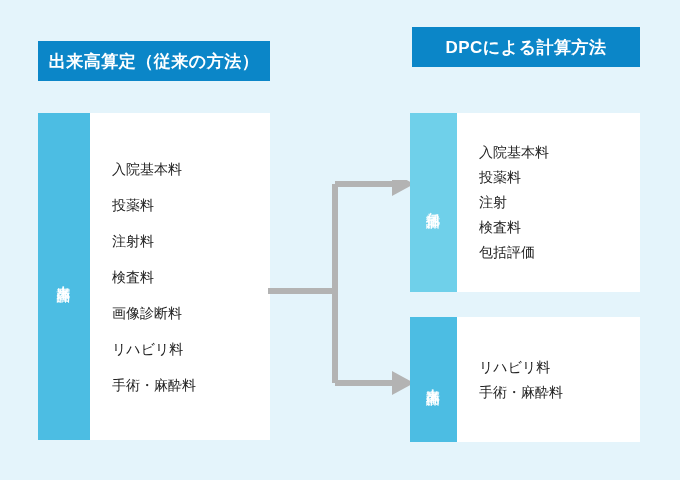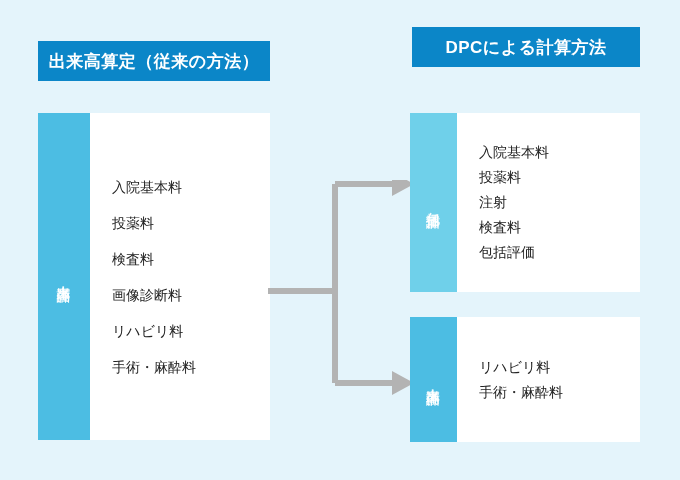--- a/index.html
+++ b/index.html
@@ -108,20 +108,21 @@
 
   <div id="header-right" class="header-bar">
     <span>DPCによる計算方法</span>
   </div>
 
   <div id="panel-left" class="panel">
     <div class="panel-side">出来高評価</div>
     <div class="panel-body">
       <div class="item">入院基本料</div>
       <div class="item">投薬料</div>
+      <div class="item">注射料</div>
       <div class="item">検査料</div>
       <div class="item">画像診断料</div>
       <div class="item">リハビリ料</div>
       <div class="item">手術・麻酔料</div>
     </div>
   </div>
 
   <svg id="connector" viewBox="0 0 148 215">
 
     <path d="M 0 111 L 70 111" stroke="#b3b3b3" stroke-width="6" fill="none"></path>

